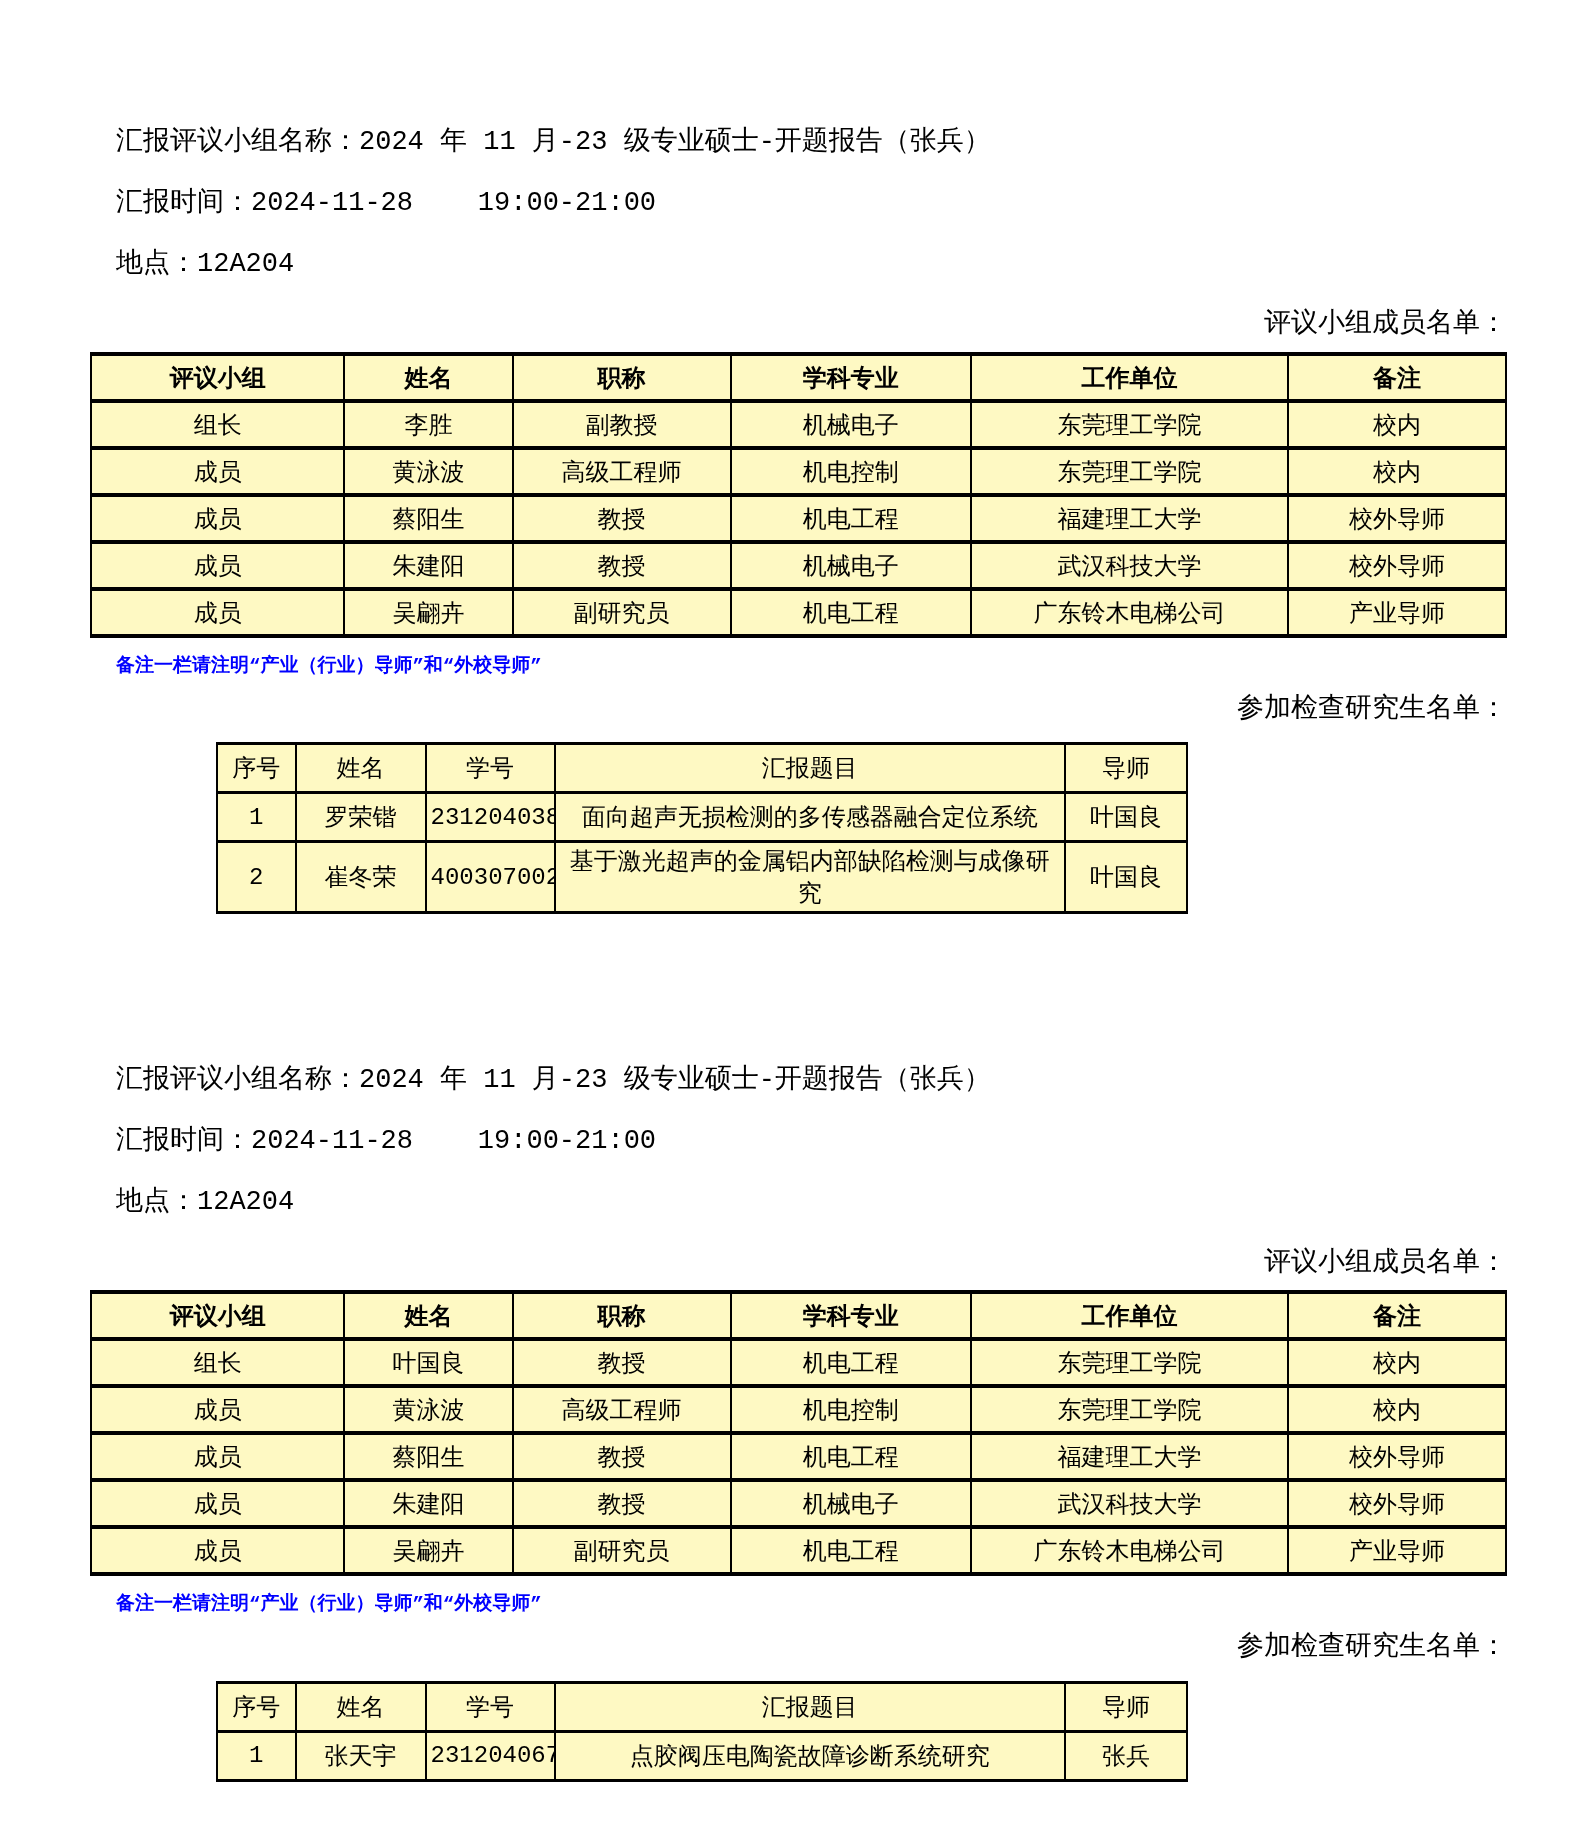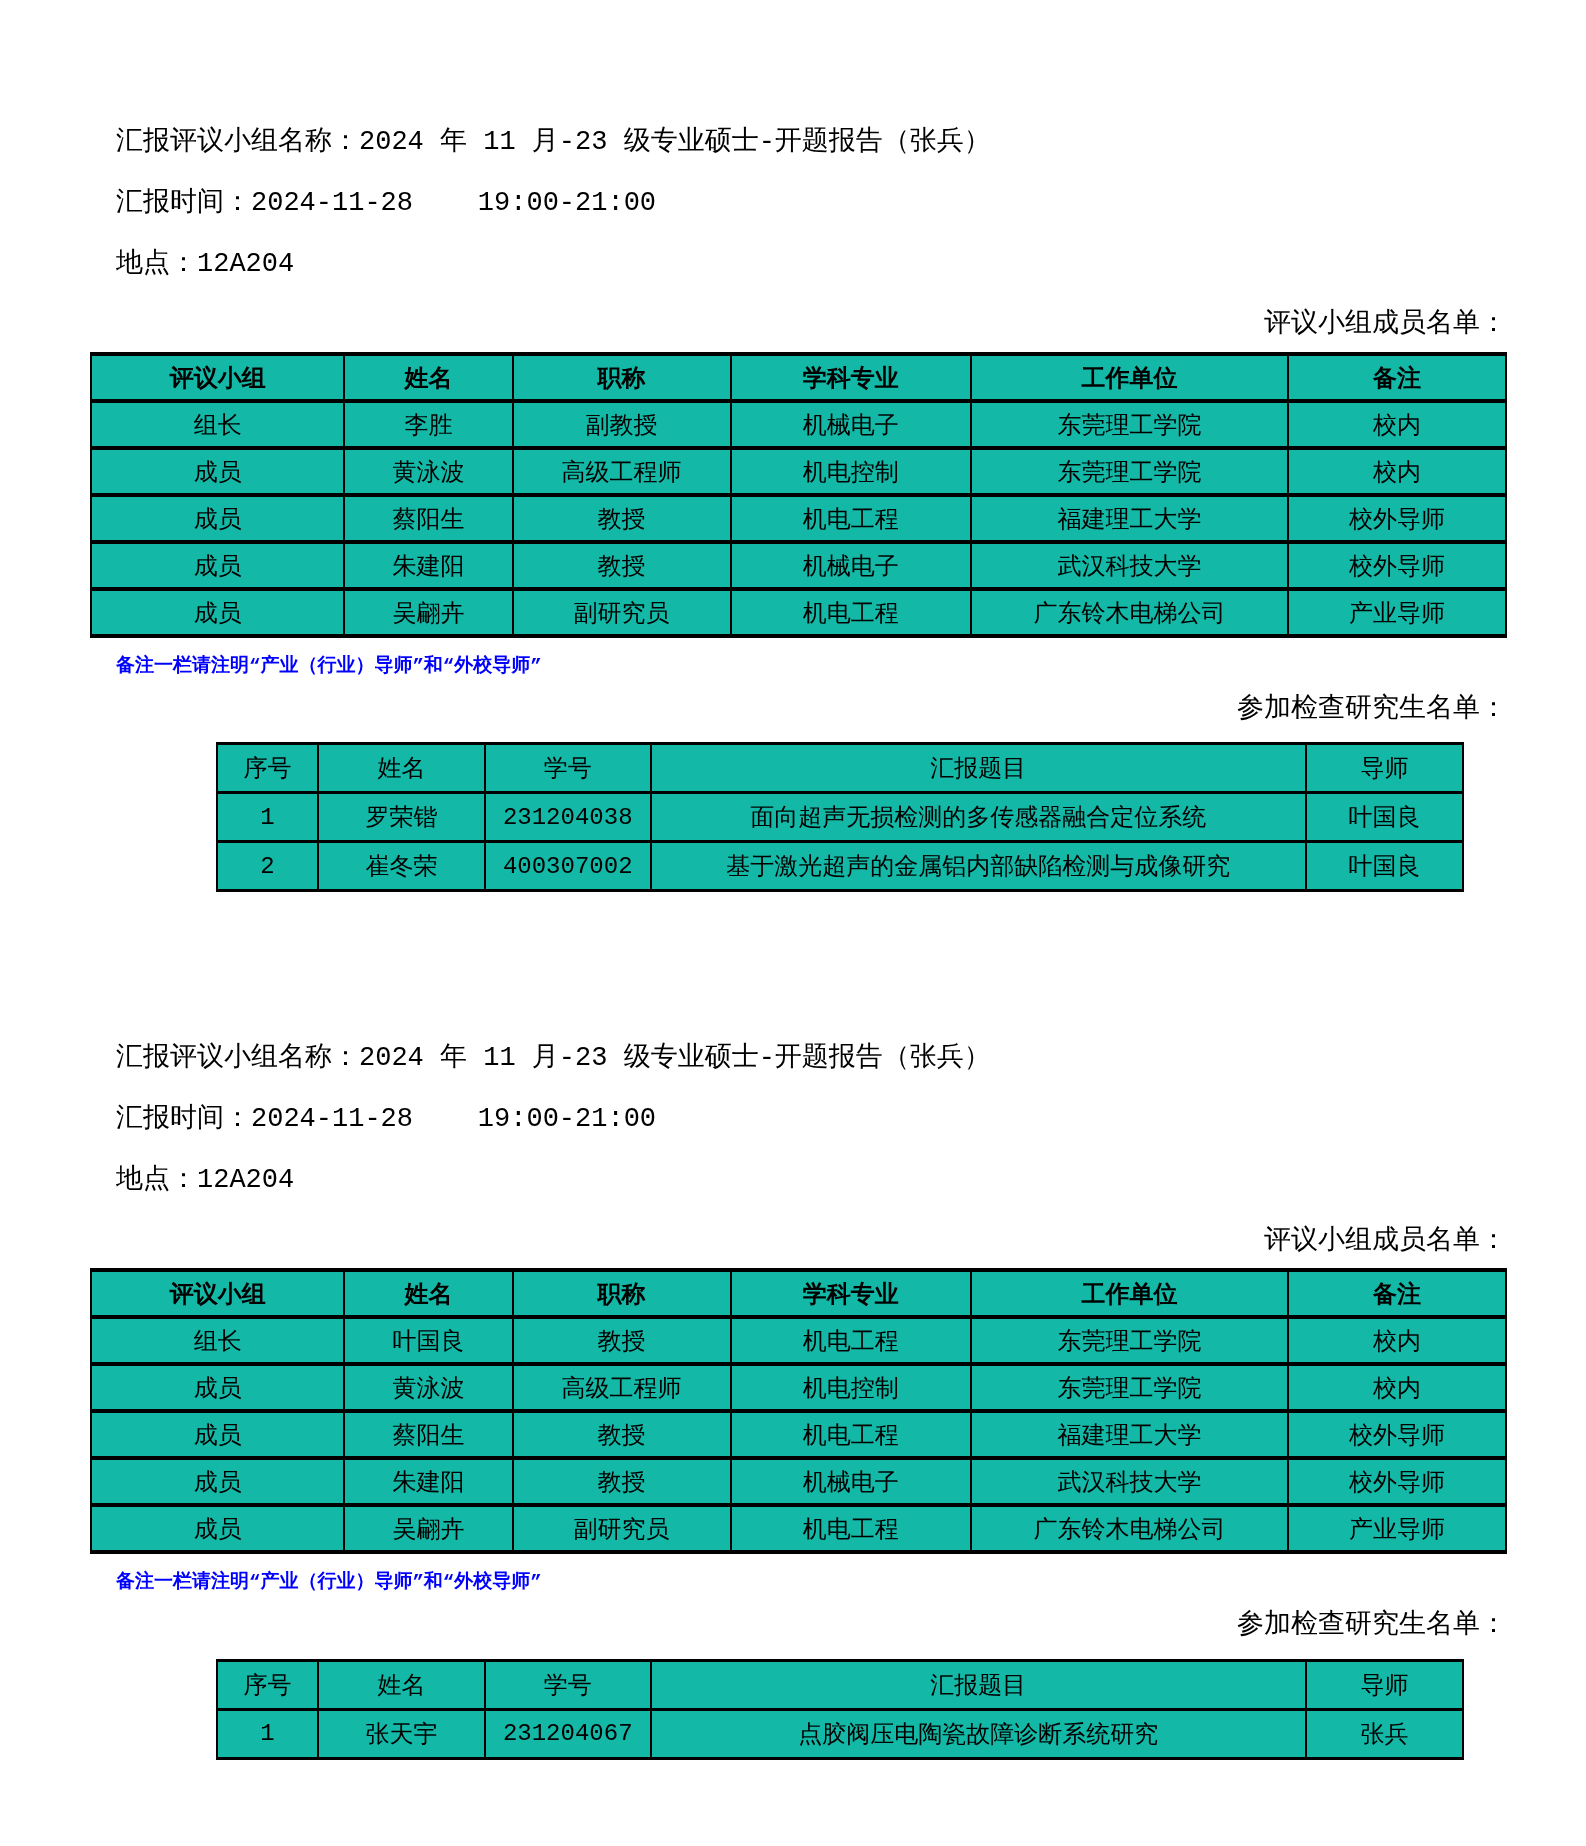--- a/index.html
+++ b/index.html
@@ -45,25 +45,25 @@
   .caption{
     font-size:27px;
     line-height:1.25;
     margin:0 0 10px 0;
     padding-left:26px;
     text-align:right;
   }
   table{
     border-collapse:collapse;
     table-layout:fixed;
-    background:#14b8a6;
+    background:#fef9c3;
     border-radius:7px;
   }
   .committee{width:100%;}
-  .students{width:1248px;margin-left:126px;margin-top:16px;}
+  .students{width:972px;margin-left:126px;margin-top:16px;}
   th,td{
     text-align:center;
     vertical-align:middle;
     font-weight:normal;
     font-size:24px;
     padding:2px 4px;
     overflow:hidden;
   }
   .committee th,.committee td{
     border-left:2px solid #000;

